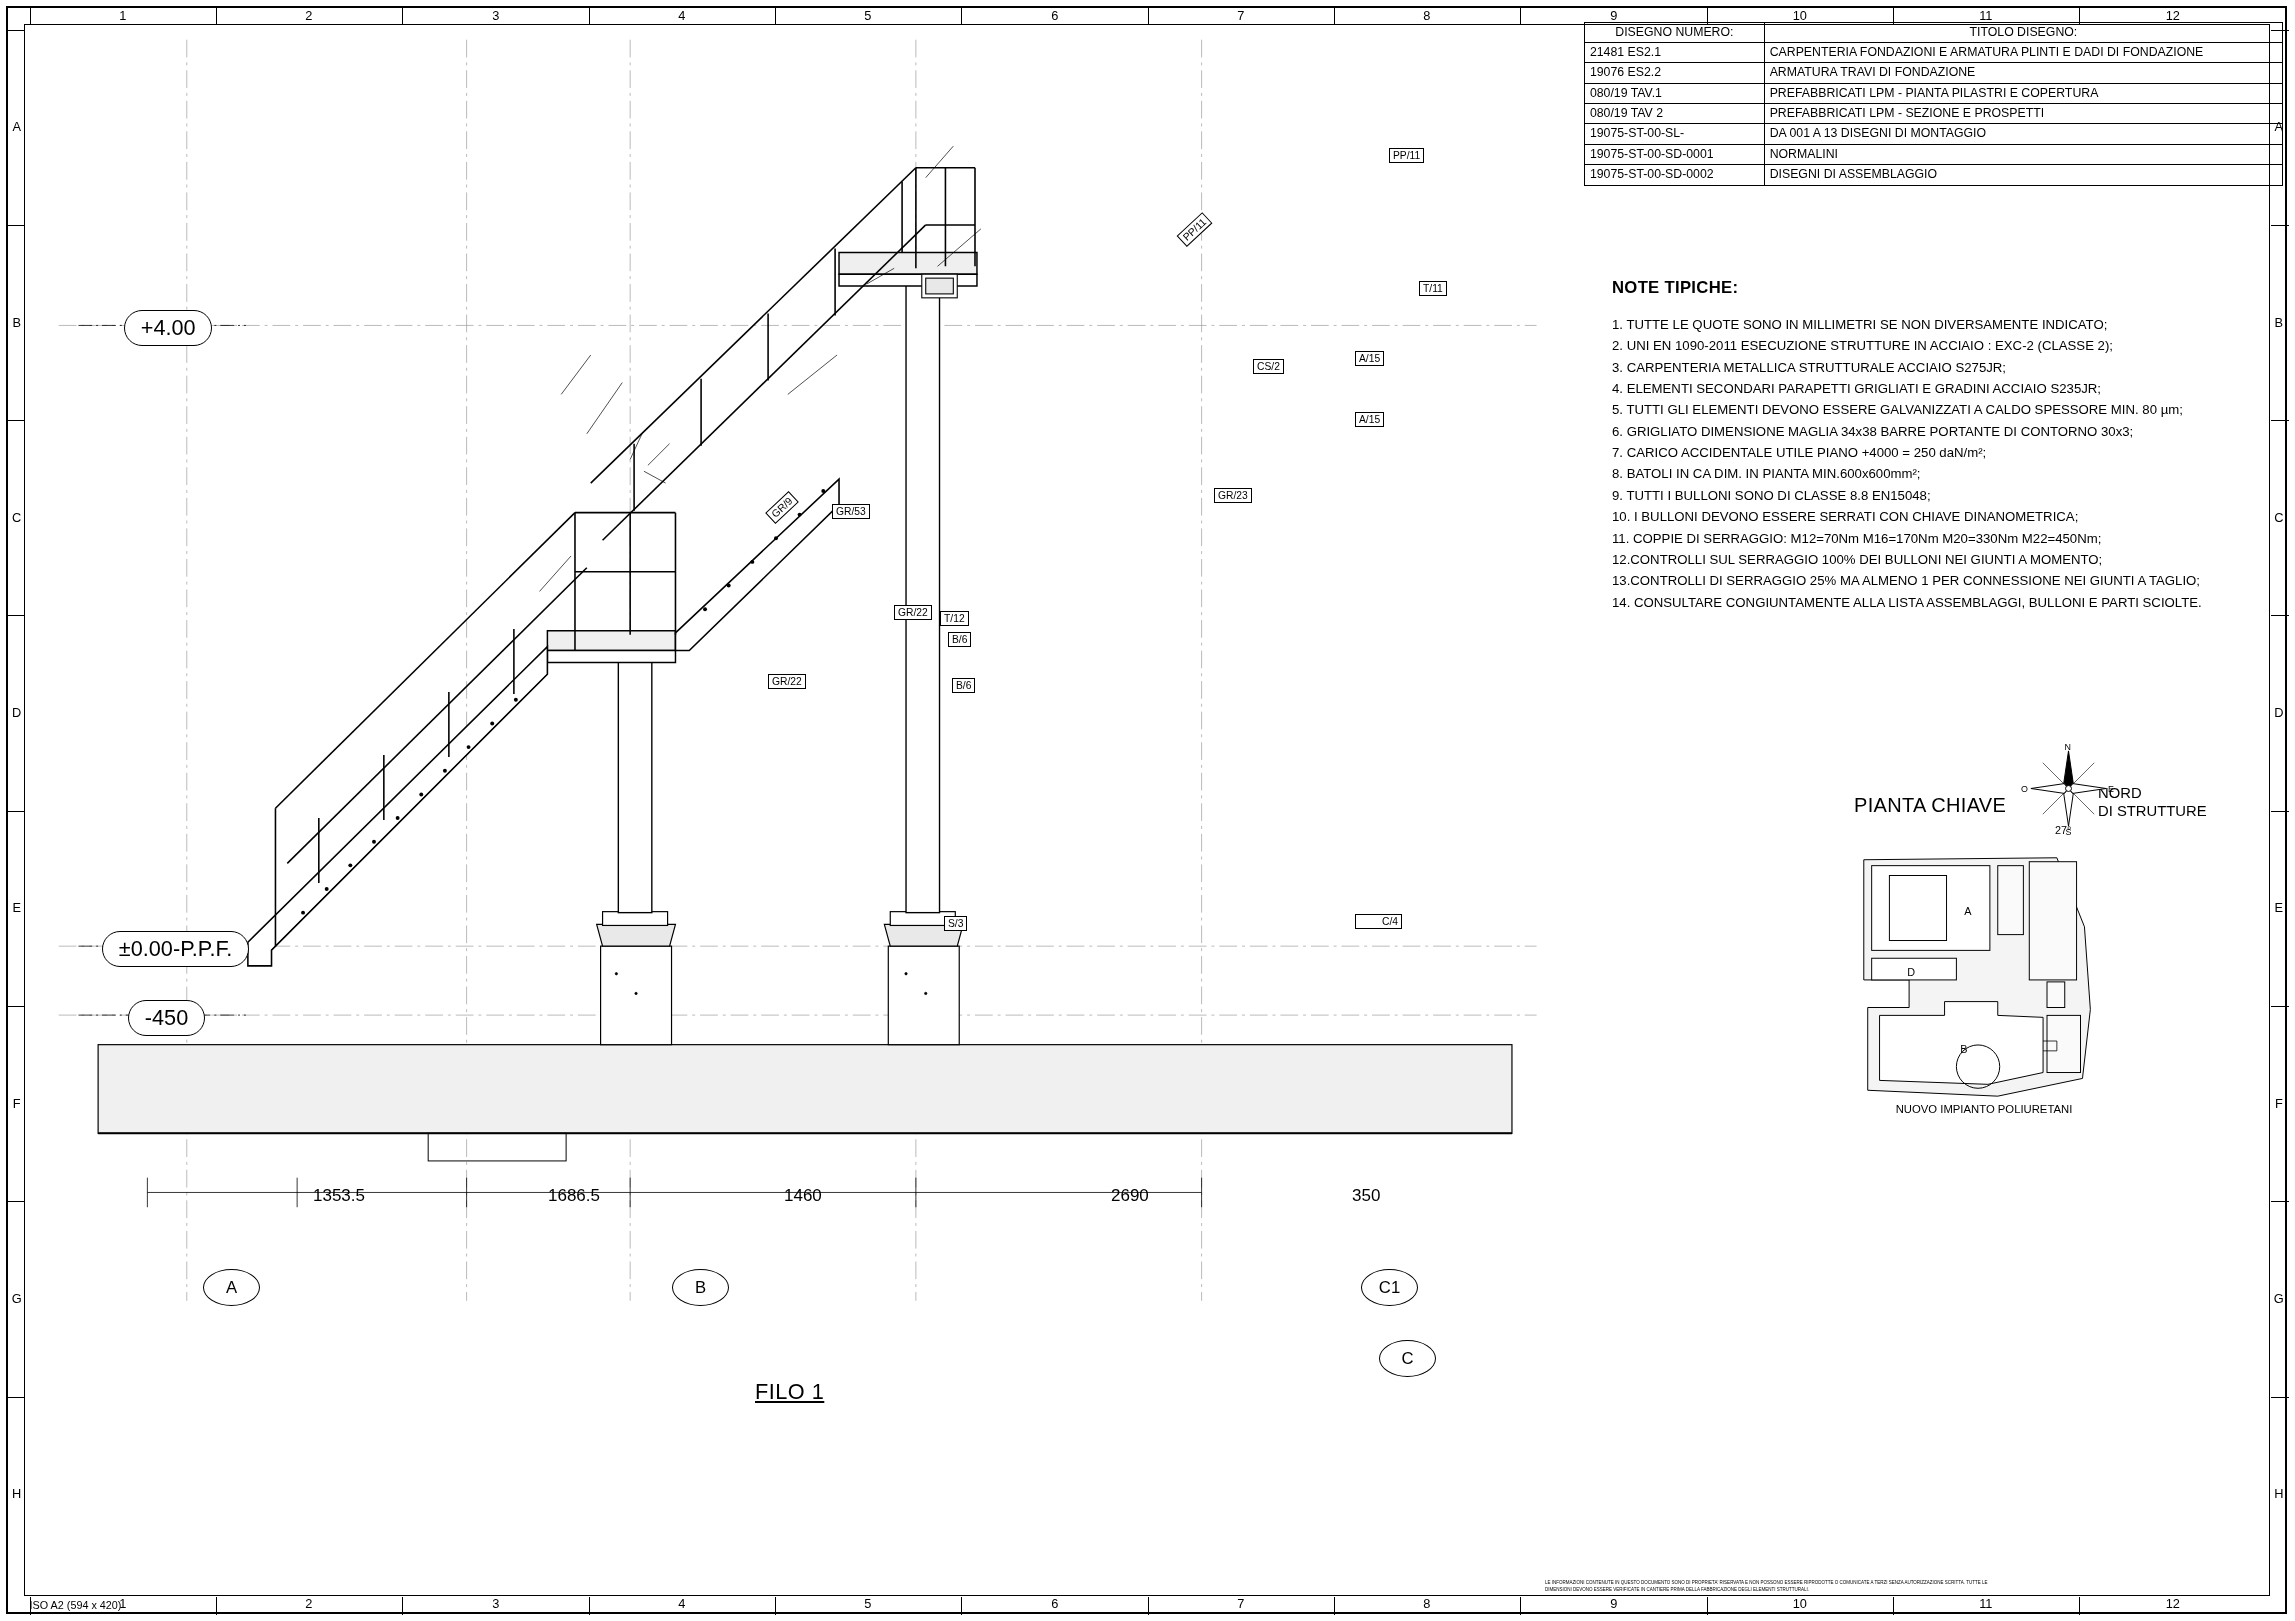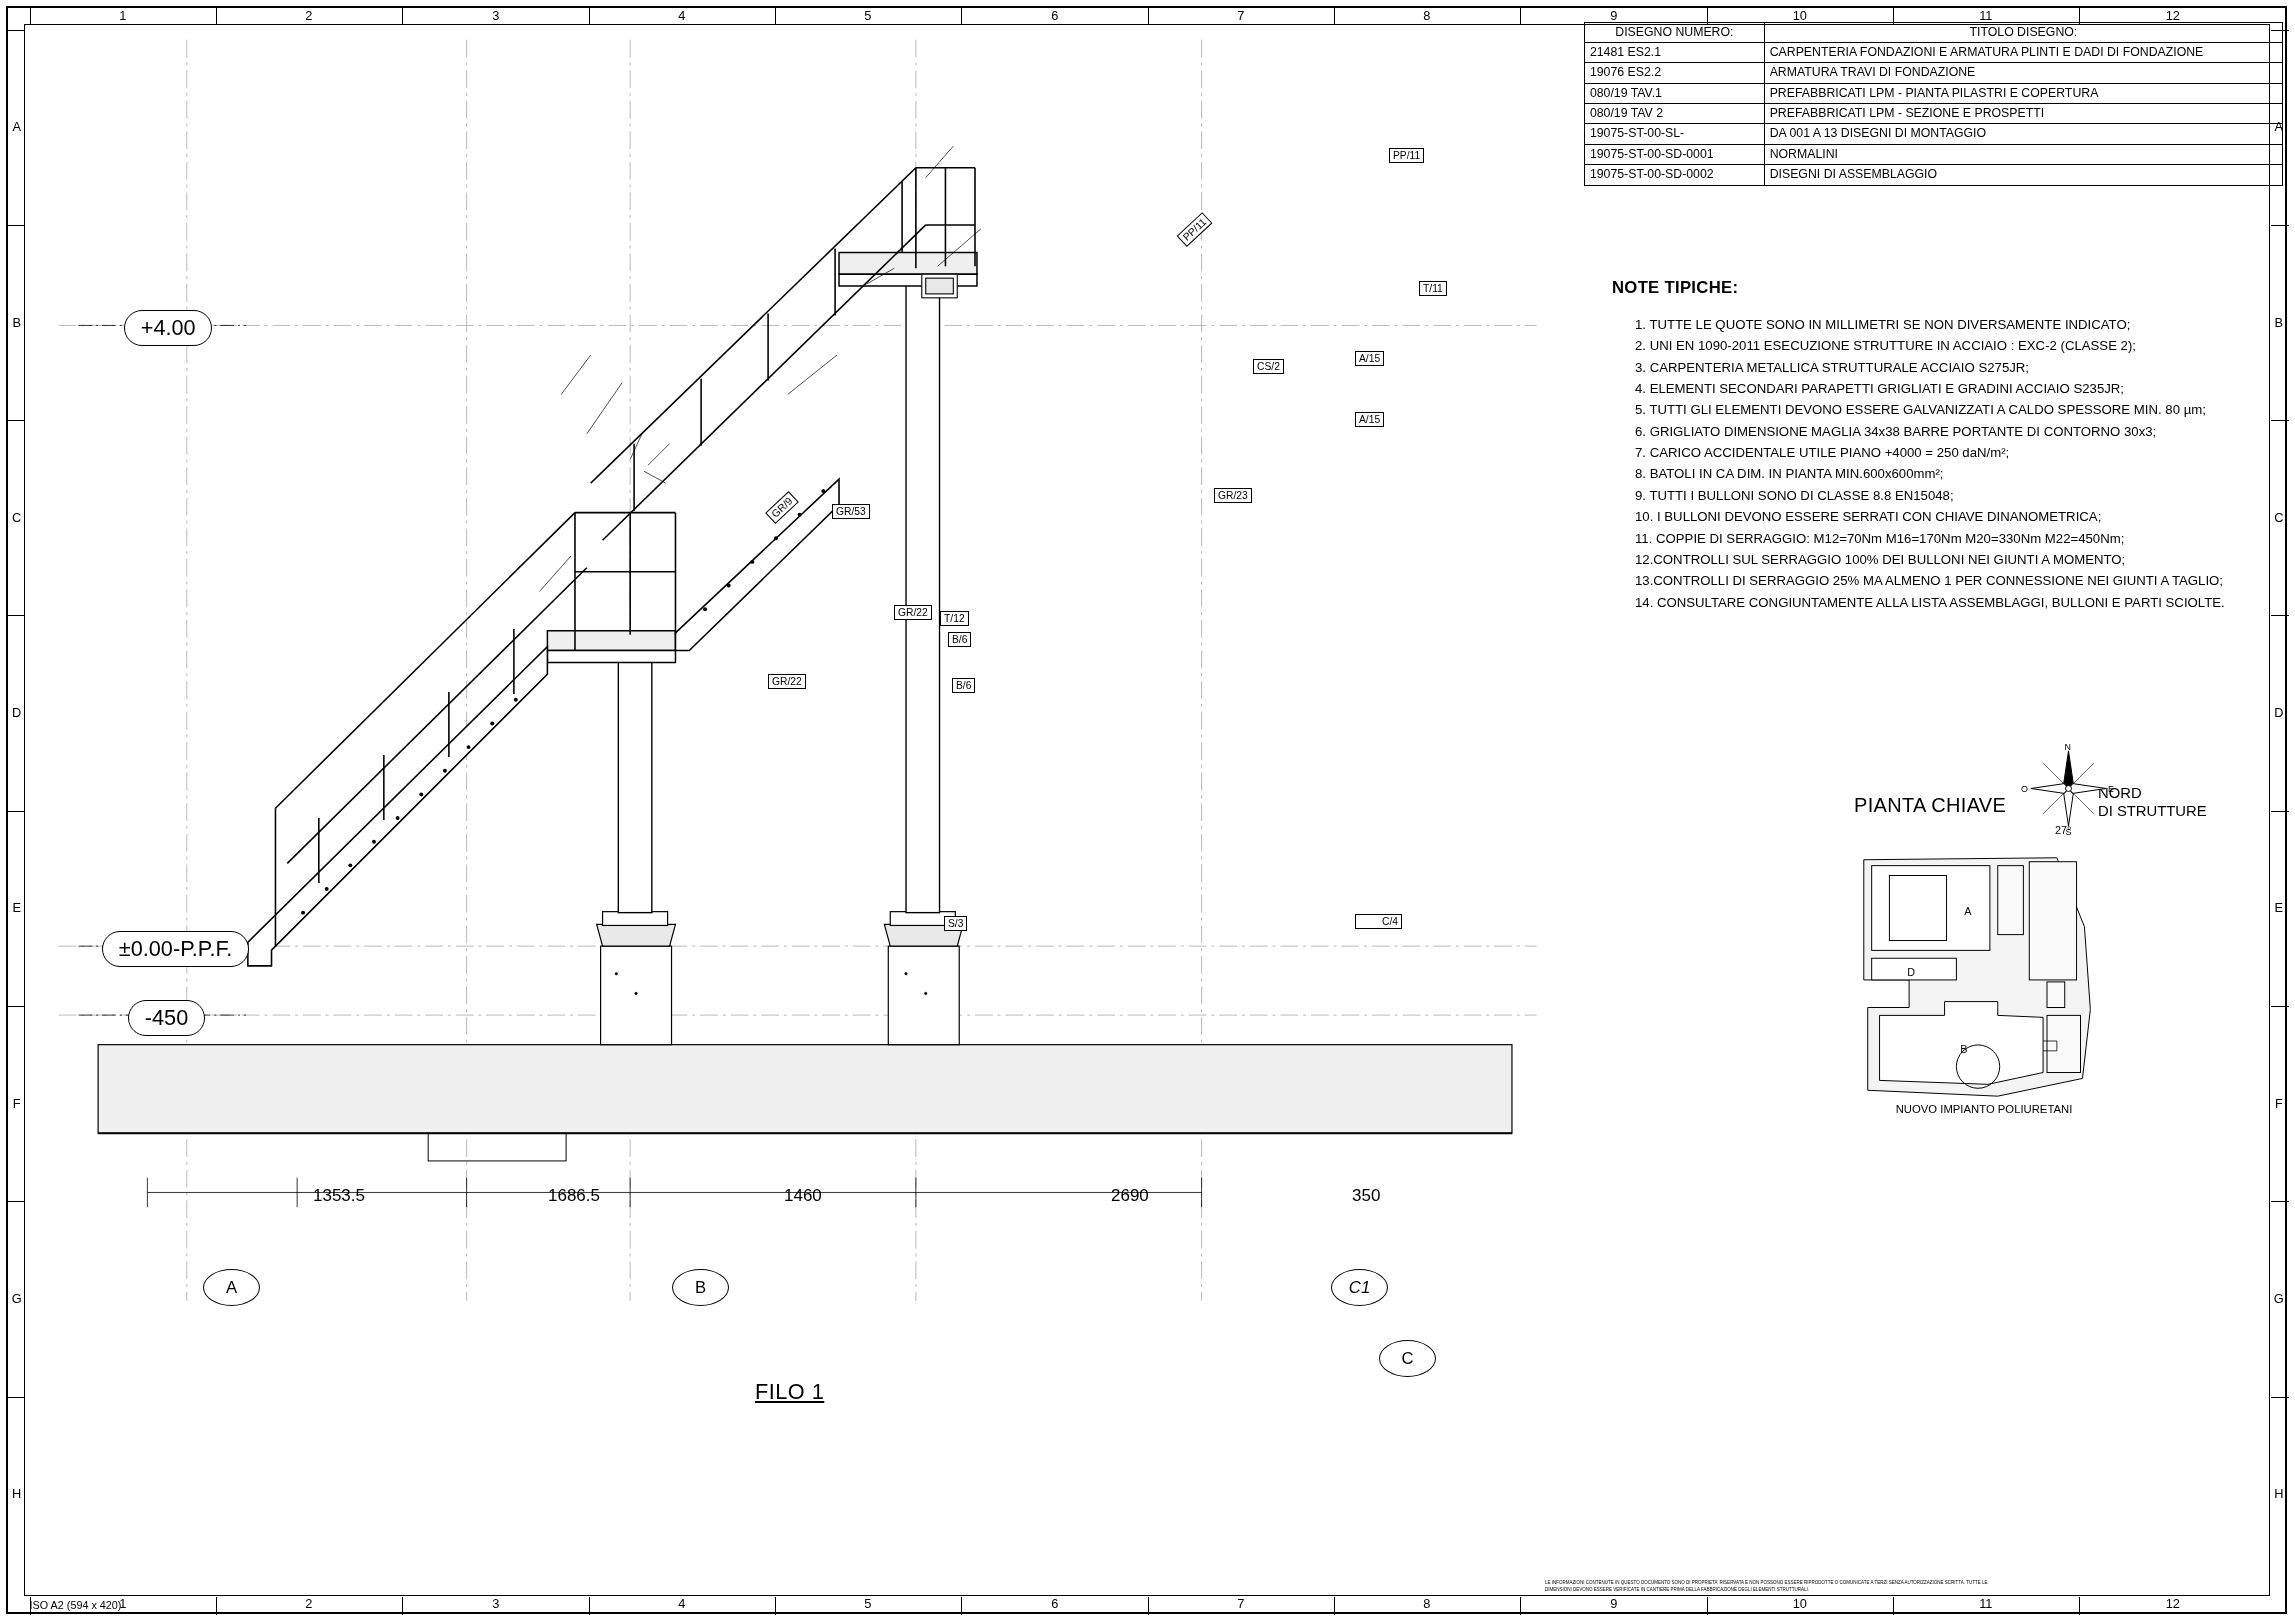--- a/index.html
+++ b/index.html
@@ -22,21 +22,21 @@
   .ref-table{position:absolute;left:1584px;top:21.7px;width:699px;border-collapse:collapse;font-size:12.3px;}
   .ref-table td,.ref-table th{border:1px solid #000;padding:2px 4.9px;line-height:1.25;}
   .ref-title{font-size:15.8px;font-weight:bold;text-align:center;letter-spacing:0.4px;}
   .ref-head{text-align:center;font-weight:normal;font-size:12.3px;}
   .ref-num{width:169px;}
 
   
   .notes{position:absolute;left:1612px;top:278px;width:680px;}
   .notes h3{font-size:16.7px;margin:0 0 15.8px 0;font-weight:bold;letter-spacing:0.3px;}
   .notes ul{list-style:none;margin:0;padding:0;}
-  .notes li{font-size:13.2px;line-height:1.62;white-space:nowrap;margin-left:23px;}
+  .notes li{font-size:13.2px;line-height:1.62;white-space:nowrap;}
 
   
   .keyplan-label{position:absolute;left:1854px;top:794px;font-size:20px;letter-spacing:0.3px;}
   .north-label{position:absolute;left:2098px;top:784px;font-size:14.8px;line-height:1.25;}
   .keyplan-box{position:absolute;left:1850px;top:832px;width:264px;height:286px;}
   .kp-caption{position:absolute;left:1848px;top:1103px;width:272px;text-align:center;font-size:11.3px;}
 
   
   .lvl{position:absolute;border:1px solid #000;border-radius:21.7px;padding:3.9px 15.8px;font-size:21.7px;background:#fff;}
   .tag{position:absolute;border:1px solid #000;background:#fff;font-size:10.3px;padding:1px 3px;white-space:nowrap;}
@@ -415,21 +415,21 @@
   <div class="tag" style="left:1355px;top:914px;padding-left:26px;">C/4</div>
 
   <div class="dimtxt" style="left:313px;top:1186px;">1353.5</div>
   <div class="dimtxt" style="left:548px;top:1186px;">1686.5</div>
   <div class="dimtxt" style="left:784px;top:1186px;">1460</div>
   <div class="dimtxt" style="left:1111px;top:1186px;">2690</div>
   <div class="dimtxt" style="left:1352px;top:1186px;">350</div>
 
   <div class="bub" style="left:203px;top:1269px;">A</div>
   <div class="bub" style="left:672px;top:1269px;">B</div>
-  <div class="bub" style="left:1331px;top:1269px;font-style:italic;">C1</div>
+  <div class="bub" style="left:1361px;top:1269px;">C1</div>
   <div class="bub" style="left:1379px;top:1340px;">C</div>
 
   <div class="filo" style="left:755px;top:1379px;">FILO 1</div>
 
   <div class="tiny-note">LE INFORMAZIONI CONTENUTE IN QUESTO DOCUMENTO SONO DI PROPRIETA' RISERVATA E NON POSSONO ESSERE RIPRODOTTE O COMUNICATE A TERZI SENZA AUTORIZZAZIONE SCRITTA. TUTTE LE DIMENSIONI DEVONO ESSERE VERIFICATE IN CANTIERE PRIMA DELLA FABBRICAZIONE DEGLI ELEMENTI STRUTTURALI.</div>
   <div class="iso">ISO A2 (594 x 420)</div>
 
 </div>
 
 

